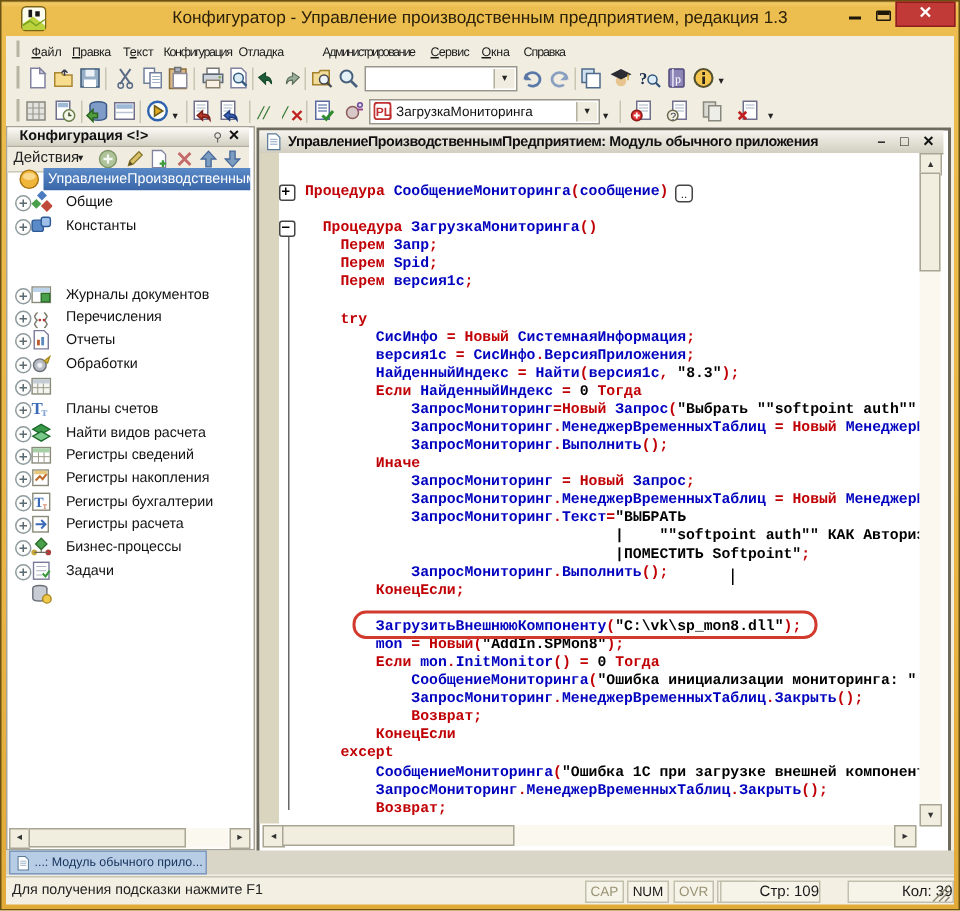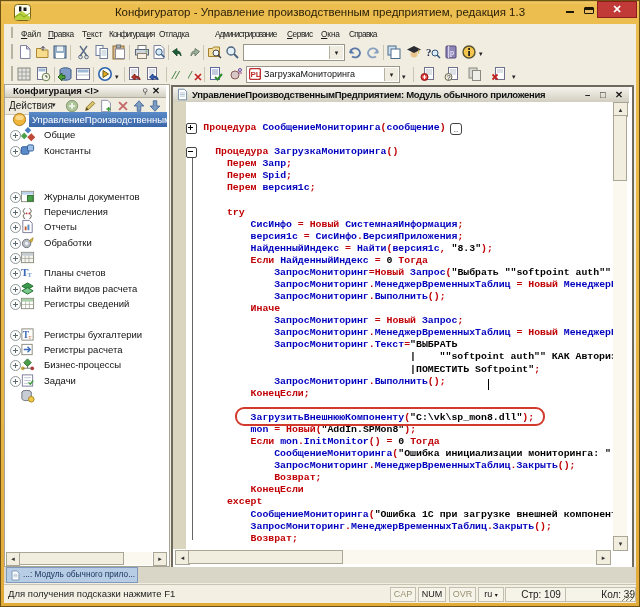--- a/index.html
+++ b/index.html
@@ -410,20 +410,32 @@
         <i></i>
         <u></u>
       </span>
       <svg class="ti" style="left:15px" viewBox="0 0 16 16">
         <rect x="1.5" y="2.5" width="13" height="11" fill="#fff" stroke="#8a8a7a"></rect>
         <rect x="2" y="3" width="12" height="3" fill="#a8d0a8"></rect>
         <path d="M6 6v7M10 6v7M2 9h12" stroke="#9a9a8a" stroke-width=".7"></path>
       </svg>
       <span class="tt">Регистры сведений</span>
     </div>
+<div class="a trow" style="top:226px">
+      <span class="exp">
+        <i></i>
+        <u></u>
+      </span>
+      <svg class="ti" style="left:15px" viewBox="0 0 16 16">
+        <rect x="2" y="2.5" width="11" height="11" fill="#fff" stroke="#8a8a7a"></rect>
+        <path d="M4 10l3-3 2 2 3-4" stroke="#c06a2a" stroke-width="1.5" fill="none"></path>
+        <rect x="3" y="3" width="9" height="2.5" fill="#e8c878"></rect>
+      </svg>
+      <span class="tt">Регистры накопления</span>
+    </div>
 <div class="a trow" style="top:242px">
       <span class="exp">
         <i></i>
         <u></u>
       </span>
       <svg class="ti" style="left:15px" viewBox="0 0 16 16">
         <rect x="2" y="2" width="12" height="12" fill="#fff" stroke="#8a8a7a"></rect>
         <text x="3" y="12" font-size="10" font-weight="bold" fill="#3a6ab8" font-family="serif">T</text>
         <text x="9" y="13" font-size="7" fill="#c05a2a" font-family="serif">т</text>
       </svg>
@@ -551,18 +563,18 @@
         <path d="M5 6h6M5 8h6M5 10h6" stroke="#8aa4be" stroke-width=".8"></path>
       </svg><span style="margin-left:16px">...: Модуль обычного прило...</span></div>
   </div>
 
 <div class="a status">
 <span style="position:absolute;left:4px;top:3px">Для получения подсказки нажмите F1</span>
 <div class="scell" style="left:386px;width:24px;color:#9a9374">CAP</div>
 <div class="scell" style="left:414px;width:26px;color:#1a1a1a">NUM</div>
 <div class="scell" style="left:445px;width:25px;color:#9a9374">OVR</div>
 <div class="scell" style="left:474px;width:24px;color:#1a1a1a">ru <span style="font-size:6px">▾</span></div>
-<div class="scell" style="left:501px;width:60px;color:#1a1a1a;text-align:center;padding-left:5px;font-size:10px">Стр: 109</div>
+<div class="scell" style="left:476px;width:60px;color:#1a1a1a;text-align:right;padding-left:5px;font-size:10px">Стр: 109</div>
 <div class="scell" style="left:561px;width:60px;color:#1a1a1a;text-align:right;padding-left:9px;font-size:10px">Кол: 39</div>
 <svg style="position:absolute;right:2px;bottom:1px;width:13px;height:13px" viewBox="0 0 13 13">
       <path d="M12 1L1 12M12 5L5 12M12 9L9 12" stroke="#8a8670" fill="none"></path>
     </svg>
 </div>
 
 </body></html>

